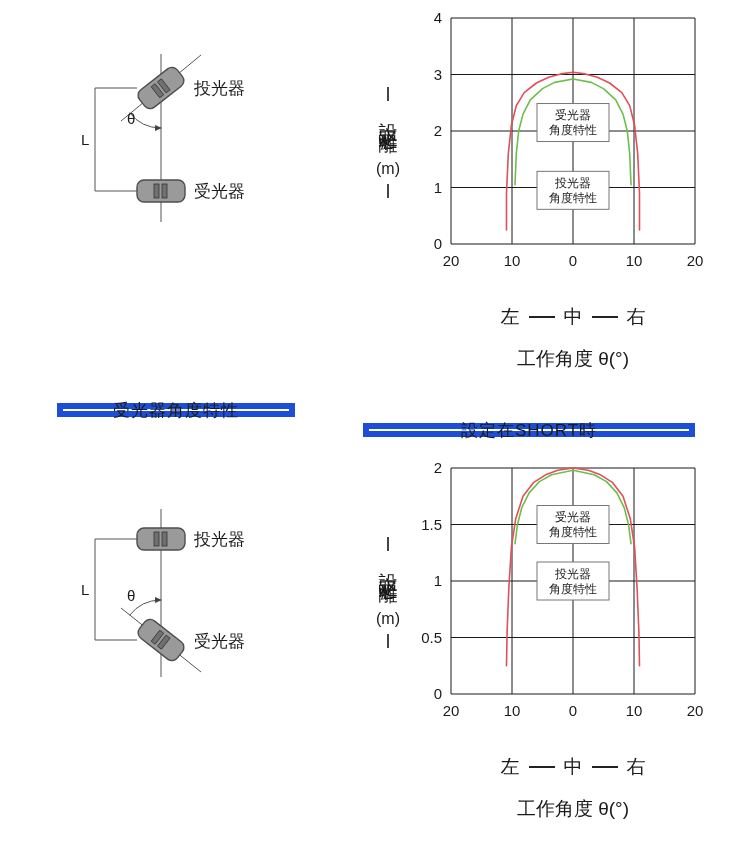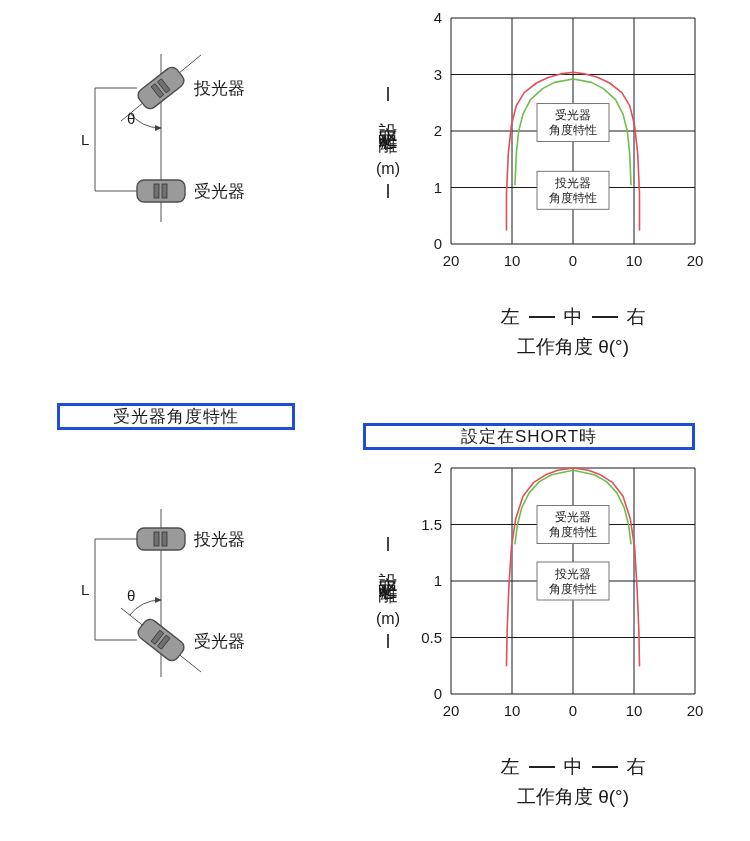--- a/index.html
+++ b/index.html
@@ -17,22 +17,22 @@
   
   .diagram-block { width: 240px; height: 180px; }
   .dlabel { position: absolute; font-size: 17px; white-space: nowrap; }
   .dlabel.small { font-size: 15px; }
   .thin { stroke: #555; stroke-width: 1; fill: none; }
   .sensor { fill: #9a9a9a; stroke: #4d4d4d; stroke-width: 1.4; }
   .slot { fill: #707070; stroke: #333333; stroke-width: 0.8; }
 
   
   .header-box {
-    position: absolute; height: 27px;
-    border: 3px solid #1d4ed8;
+    position: absolute; height: 14px;
+    border: 6px solid #1d4ed8;
     display: flex; align-items: center; justify-content: center;
     font-size: 17px; letter-spacing: 1px; background: #fff;
   }
 
   
   .chart-block { width: 346px; }
   .chart-row { display: flex; align-items: center; }
   .ylabel-col {
     width: 46px; height: 272px;
     display: flex; flex-direction: column;
@@ -41,21 +41,21 @@
   .axis-dash { width: 2px; height: 14px; background: #444; }
   .yl-title { writing-mode: vertical-rl; text-orientation: upright; font-size: 19px; letter-spacing: 4px; }
   .yl-sym { font-size: 19px; margin-top: 3px; }
   .yl-unit { font-size: 16px; }
   .x-legend {
     margin: 26px 0 0 70px; width: 276px;
     display: flex; align-items: center; justify-content: center;
     font-size: 19px; gap: 9px;
   }
   .dash-line { display: inline-block; width: 26px; height: 2px; background: #222; }
-  .x-title { margin: 4px 0 0 70px; width: 276px; text-align: center; font-size: 19px; }
+  .x-title { margin: 16px 0 0 70px; width: 276px; text-align: center; font-size: 19px; }
   svg text { font-family: "Liberation Sans", "DejaVu Sans", sans-serif; }
 </style>
 </head>
 <body>
 
 <section class="diagram-block" style="left:55px; top:50px;">
   <svg width="240" height="180" viewBox="0 0 240 180">
     <defs>
       <marker id="arrA" markerWidth="8" markerHeight="8" refX="6" refY="3" orient="auto">
         <path d="M0,0 L7,3 L0,6 Z" fill="#444"></path>

